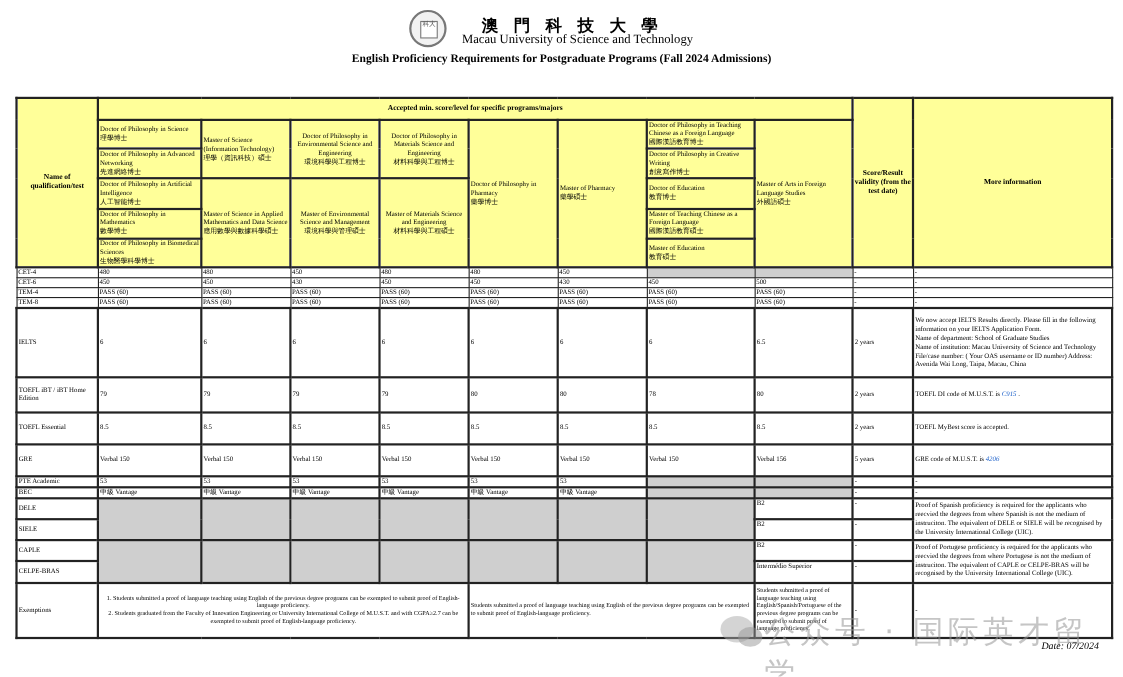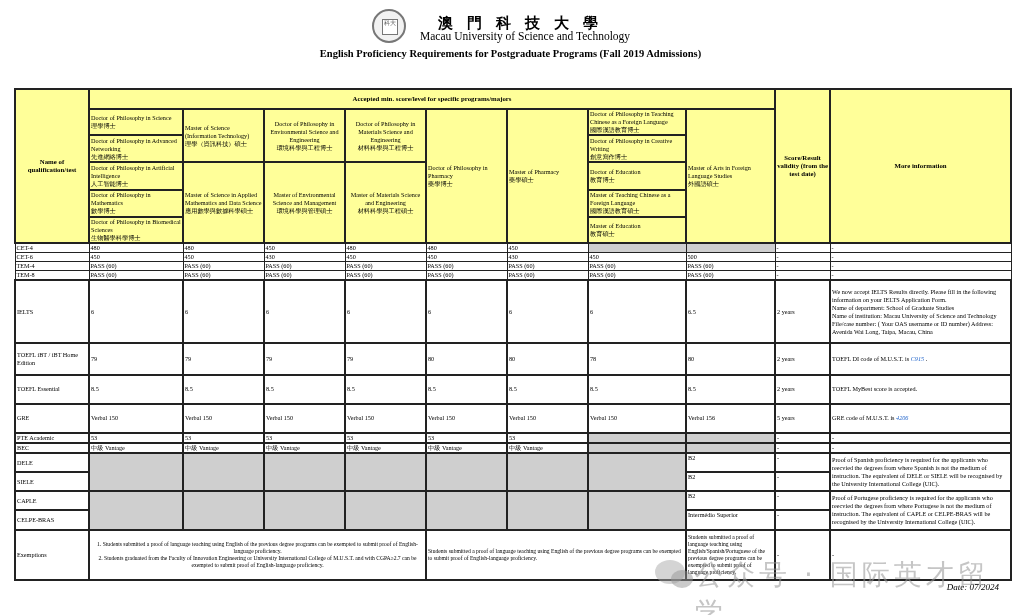--- a/index.html
+++ b/index.html
@@ -27,21 +27,21 @@
 </style>
 </head>
 <body>
 
 <div class="header">
   <div class="logo">
       <div class="logo-inner">科大</div>
     </div>
   <div class="cn-name">澳門科技大學</div>
   <div class="en-name">Macau University of Science and Technology</div>
-  <div class="doc-title">English Proficiency Requirements for Postgraduate Programs (Fall 2019 Admissions)</div>
+  <div class="doc-title">English Proficiency Requirements for Postgraduate Programs (Fall 2024 Admissions)</div>
 </div>
 
 <table class="grid">
   <colgroup>
     <col style="width:74px">
       <col style="width:94px">
       <col style="width:81px">
       <col style="width:81px">
       <col style="width:81px">
       <col style="width:81px">

